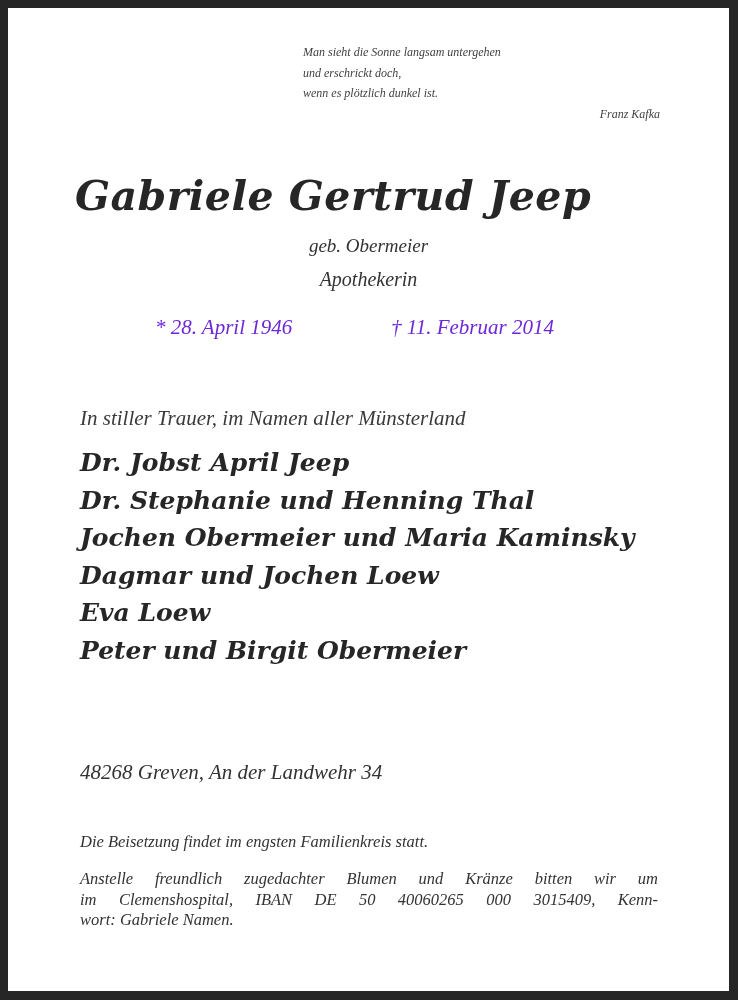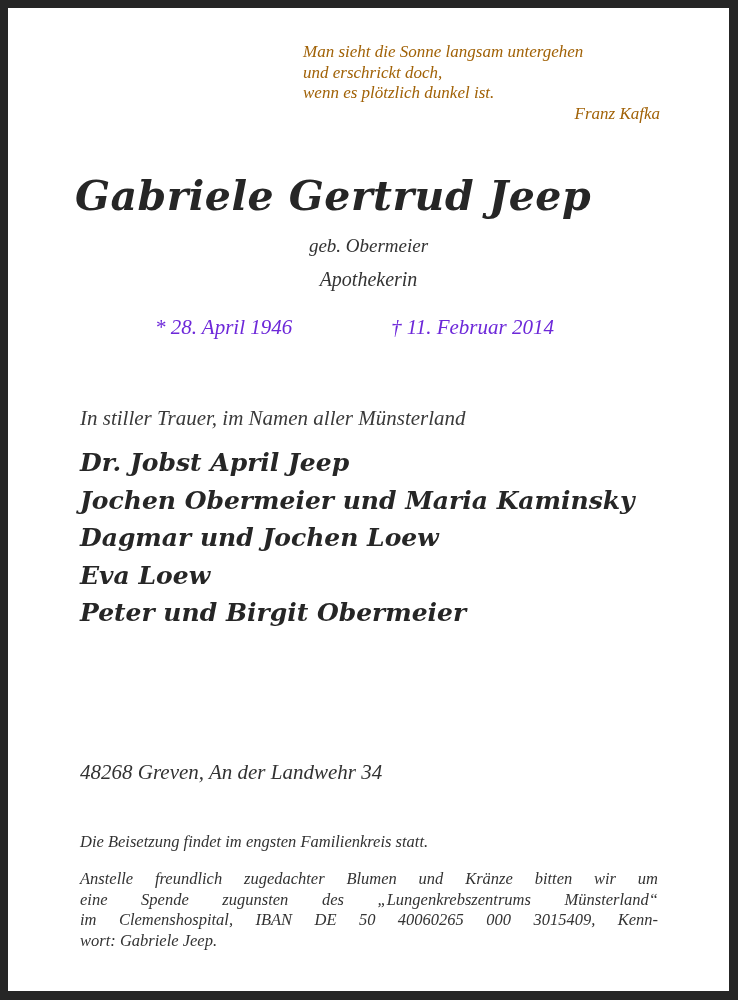--- a/index.html
+++ b/index.html
@@ -17,22 +17,22 @@
       color: #2b2b2b;
       font-family: "DejaVu Serif", "Liberation Serif", serif;
       font-style: italic;
     }
     .abs { position: absolute; white-space: nowrap; }
 
     .quote {
       position: absolute; left: 295px; top: 34px;
       width: 357px;
       font-family: "Liberation Serif", serif;
-      font-size: 17px; line-height: 20.5px;
-      color: #a16207;
+      font-size: 12px; line-height: 20.5px;
+      color: #404040;
     }
     .quote .author { text-align: right; }
 
     .name {
       left: 0; width: 650px; top: 164px;
       text-align: center;
       font-family: "DejaVu Serif", serif;
       font-weight: bold;
       font-size: 41px;
       letter-spacing: 0.5px;
@@ -109,30 +109,30 @@
   <div class="abs name">Gabriele Gertrud Jeep</div>
   <div class="abs born">geb. Obermeier</div>
   <div class="abs profession">Apothekerin</div>
   <div class="abs date date-birth">* 28. April 1946</div>
   <div class="abs date date-death">† 11. Februar 2014</div>
 
   <div class="abs mourning">In stiller Trauer, im Namen aller Münsterland</div>
 
   <div class="mourners">
     <div>Dr. Jobst April Jeep</div>
+    <div>Dr. Stephanie und Henning Thal</div>
     <div>Jochen Obermeier und Maria Kaminsky</div>
     <div>Dagmar und Jochen Loew</div>
     <div>Eva Loew</div>
     <div>Peter und Birgit Obermeier</div>
   </div>
 
   <div class="abs address">48268 Greven, An der Landwehr 34</div>
 
   <div class="abs notice">Die Beisetzung findet im engsten Familienkreis statt.</div>
 
   <div class="donation">
     <div>Anstelle freundlich zugedachter Blumen und Kränze bitten wir um</div>
-    <div>eine Spende zugunsten des „Lungenkrebszentrums Münsterland“</div>
     <div>im Clemenshospital, IBAN DE 50 40060265 000 3015409, Kenn-</div>
-    <div class="last">wort: Gabriele Jeep.</div>
+    <div class="last">wort: Gabriele Namen.</div>
   </div>
 
 </div>
 
 </body></html>

